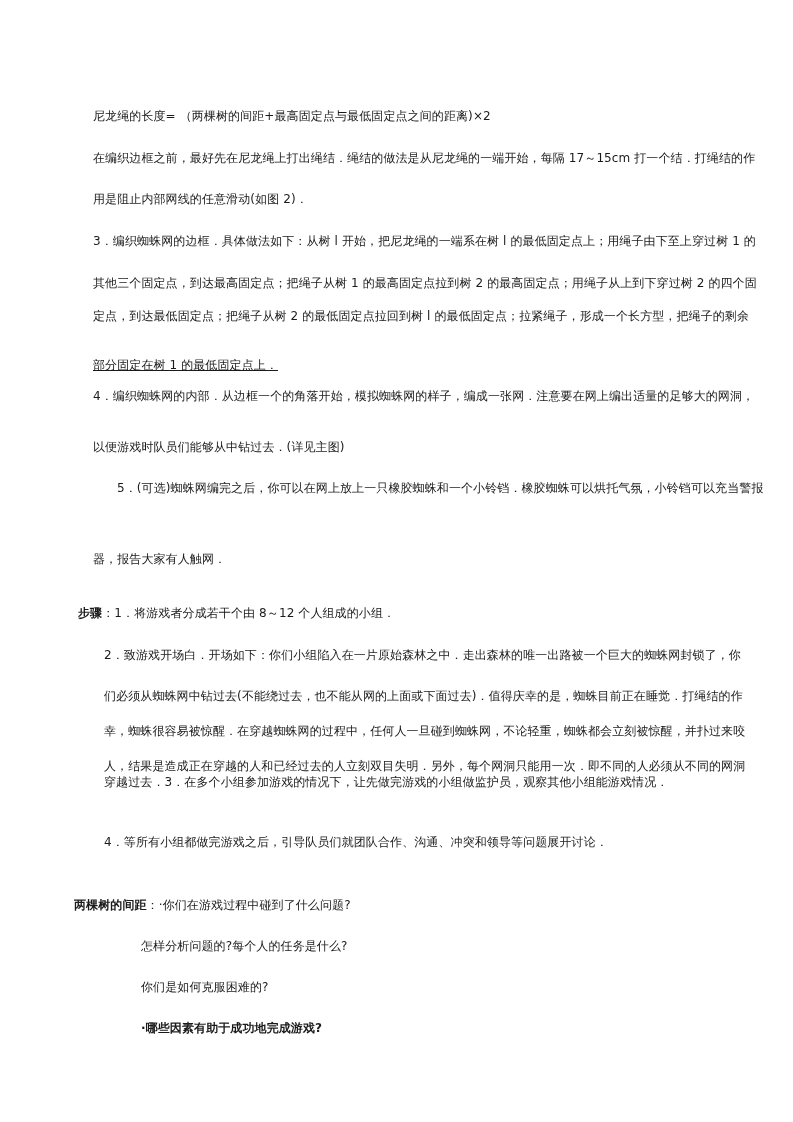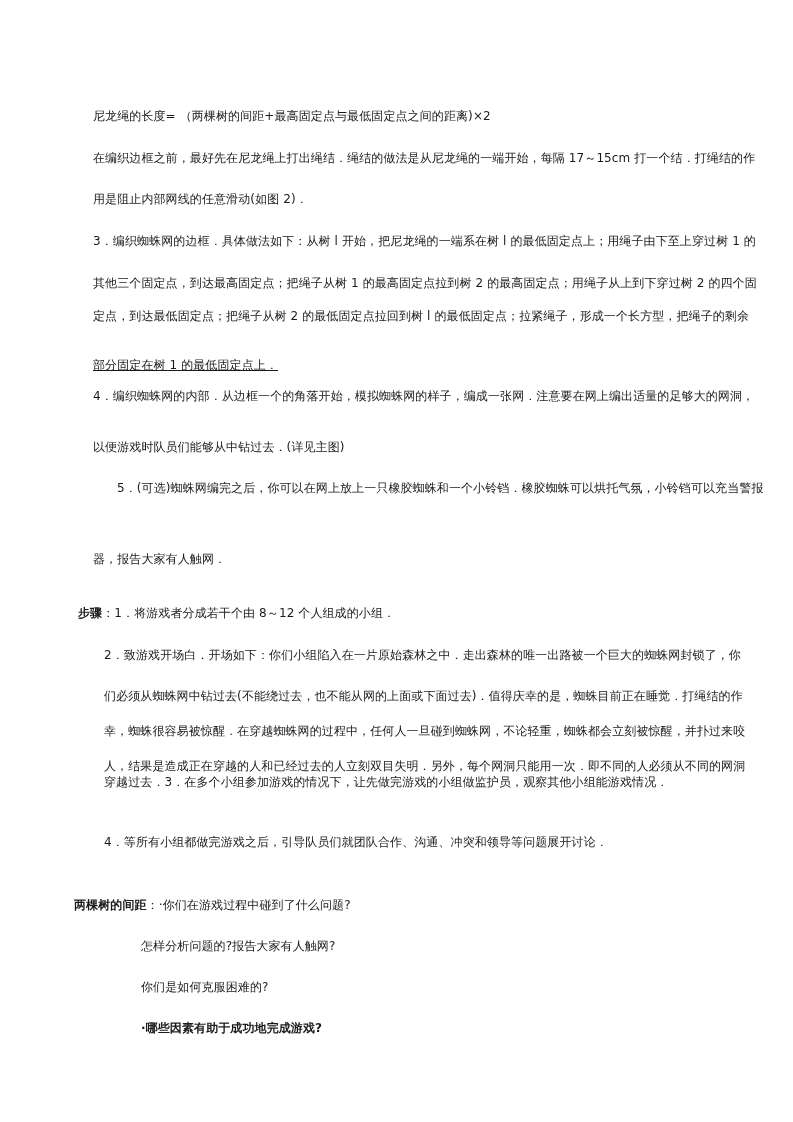--- a/index.html
+++ b/index.html
@@ -55,18 +55,18 @@
     <div class="line" style="left:104px; top:723px;">幸，蜘蛛很容易被惊醒．在穿越蜘蛛网的过程中，任何人一旦碰到蜘蛛网，不论轻重，蜘蛛都会立刻被惊醒，并扑过来咬</div>
     <div class="line" style="left:104px; top:758px;">人，结果是造成正在穿越的人和已经过去的人立刻双目失明．另外，每个网洞只能用一次．即不同的人必须从不同的网洞</div>
     <div class="line" style="left:104px; top:774px;text-align:center;">穿越过去．3．在多个小组参加游戏的情况下，让先做完游戏的小组做监护员，观察其他小组能游戏情况．</div>
     <div class="line" style="left:104px; top:834px;">4．等所有小组都做完游戏之后，引导队员们就团队合作、沟通、冲突和领导等问题展开讨论．</div>
   </div>
 
   <div>
     <div class="line" style="left:74px; top:897px;">
       <span class="bold">两棵树的间距</span><span>：</span><span>·你们在游戏过程中碰到了什么问题?</span>
     </div>
-    <div class="line" style="left:141px; top:938px;">怎样分析问题的?报告大家有人触网?</div>
+    <div class="line" style="left:141px; top:938px;">怎样分析问题的?每个人的任务是什么?</div>
     <div class="line" style="left:141px; top:979px;">你们是如何克服困难的?</div>
     <div class="line" style="left:141px; top:1020px;font-weight:bold;">·哪些因素有助于成功地完成游戏?</div>
   </div>
 
 </div>
 
 </body></html>

